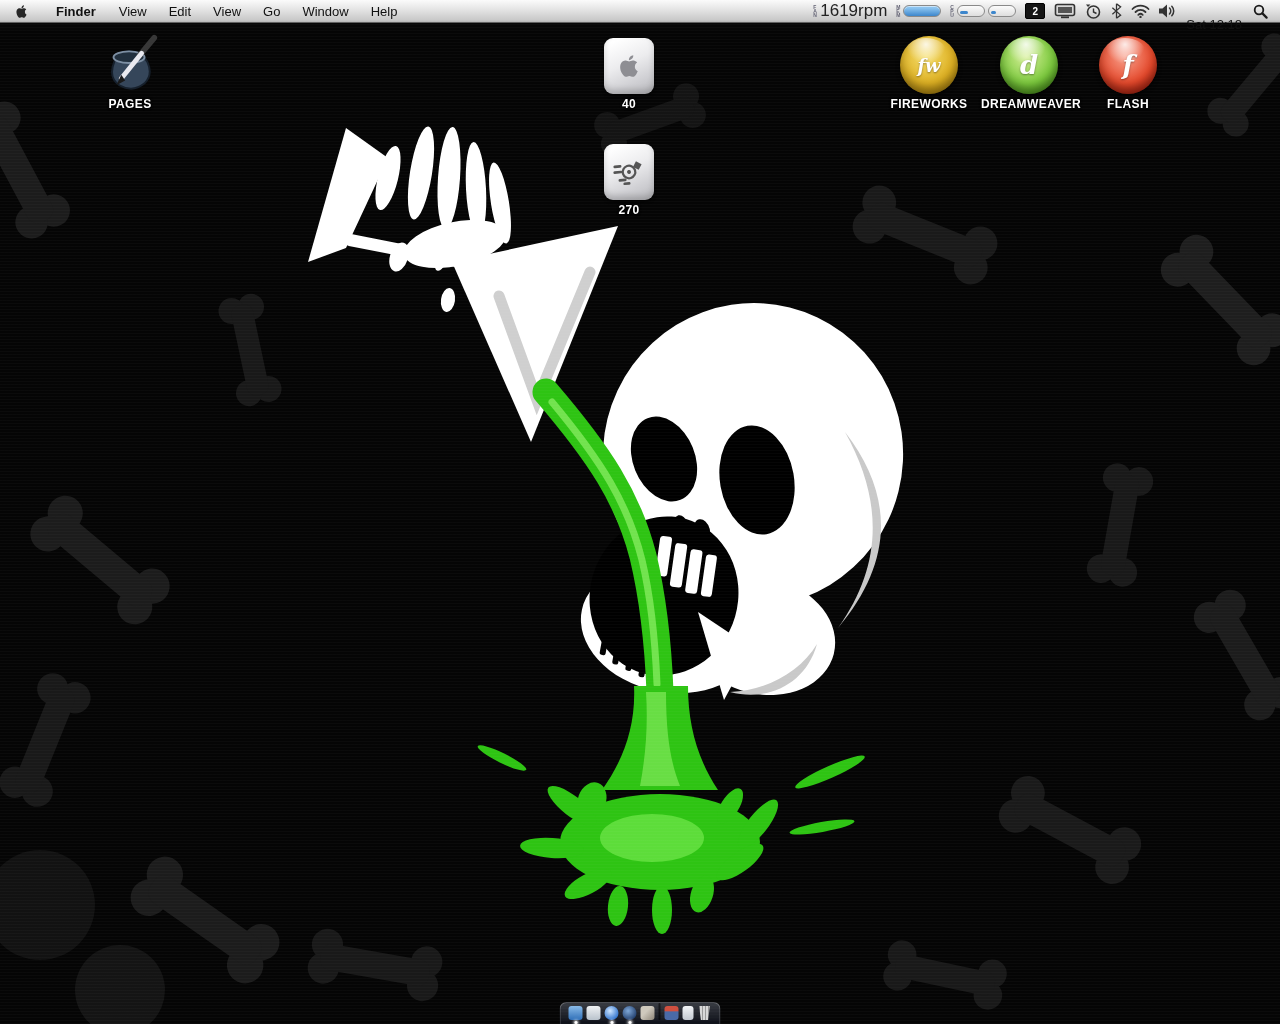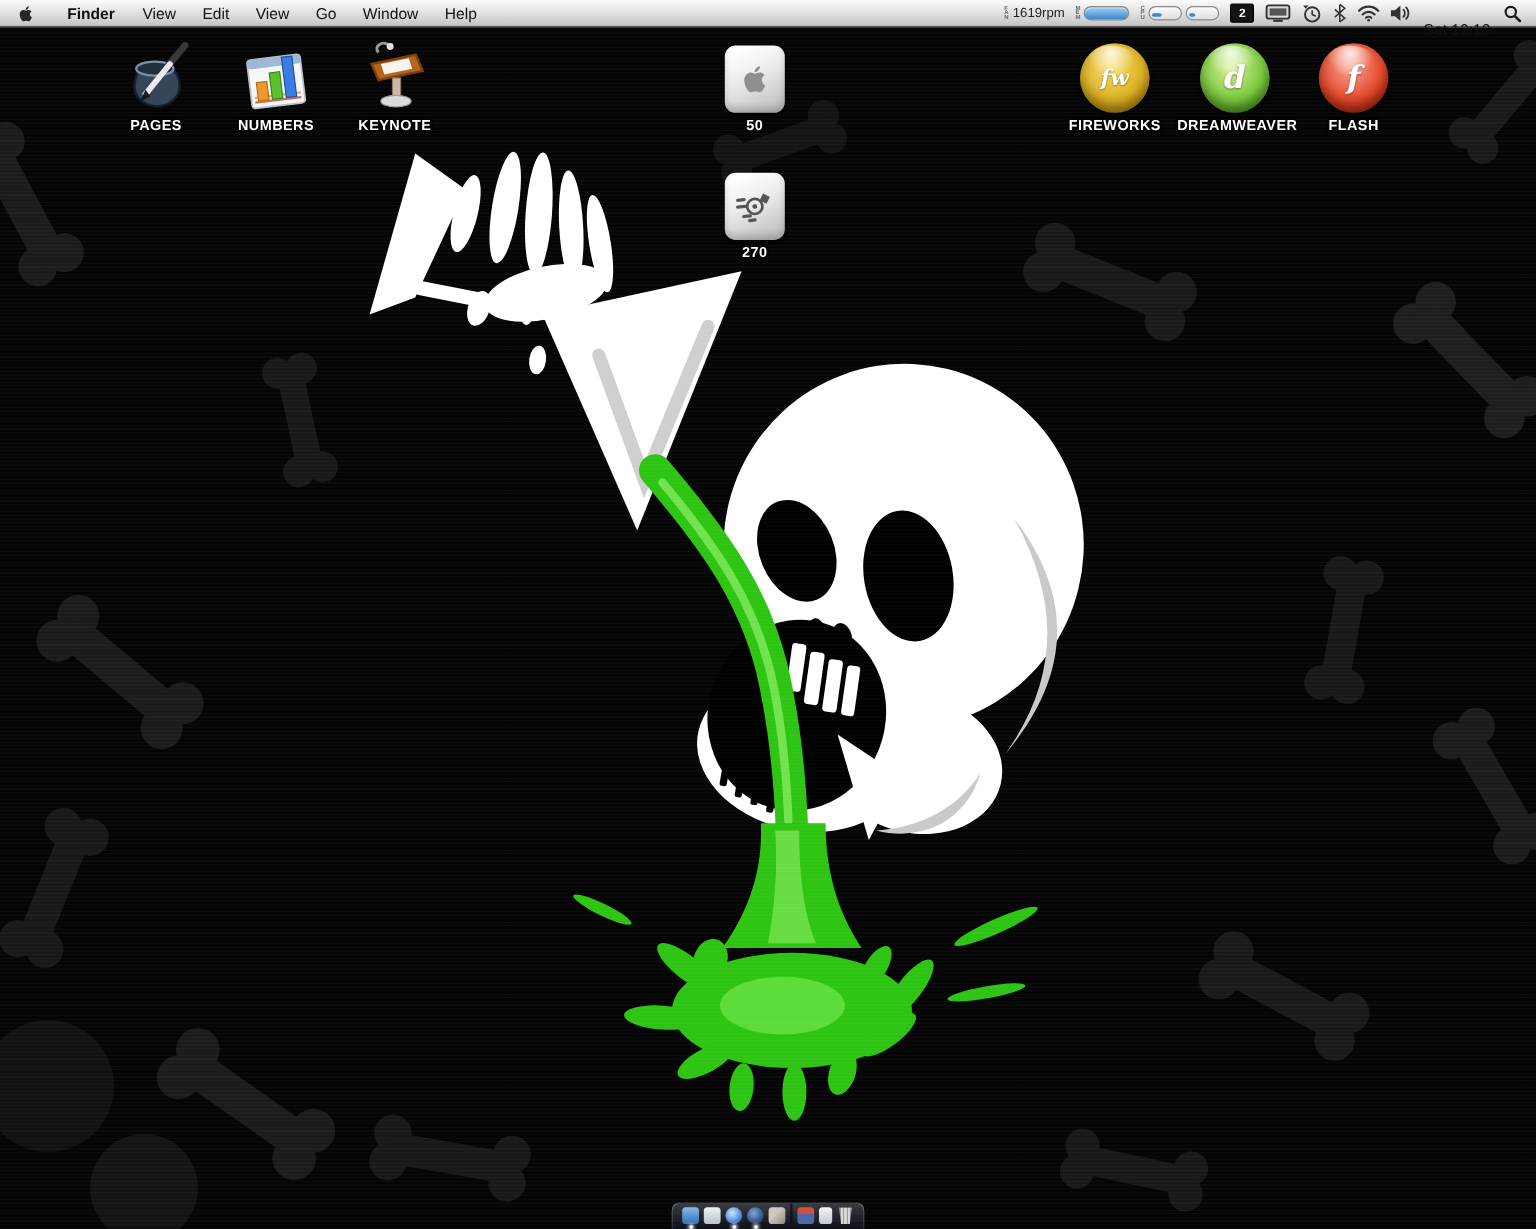--- a/index.html
+++ b/index.html
@@ -12,21 +12,21 @@
   .menubar{position:absolute;left:0;top:0;width:1280px;height:22px;z-index:10;display:flex;align-items:center;
     background:linear-gradient(#fbfbfb,#e3e3e3 45%,#c9c9c9 90%,#b6b6b6);border-bottom:1px solid #5f5f5f;
     font-size:13px;color:#111;}
   .mb-left{display:flex;align-items:center;height:100%;}
   .apple{padding:0 15px 0 14px;display:flex;align-items:center;height:100%;}
   .menu-item{padding:0 11px;height:100%;display:flex;align-items:center;}
   .menu-item.app{font-weight:bold;padding:0 12px;}
   .mb-right{margin-left:auto;display:flex;align-items:center;height:100%;padding-right:12px;gap:9px;}
   .vlabel{font-size:5px;line-height:4px;width:5px;color:#667;word-break:break-all;font-weight:bold;margin-right:2px;}
   .istat{display:flex;align-items:center;}
-  .fan-val{font-size:11px;color:#222;}
+  .fan-val{font-size:17px;color:#222;}
   .pill{position:relative;width:36px;height:10px;border:1px solid #8a8a8a;border-radius:6px;
     background:linear-gradient(#9cche8,#3c86cc);}
   .pill.mem{background:linear-gradient(#8cc4f0 20%,#3c86cc);box-shadow:inset 0 1px 0 rgba(255,255,255,.55);}
   .pill.cpu{width:26px;background:linear-gradient(#fcfcfc,#dedede);}
   .pill .load{position:absolute;left:2px;bottom:2px;height:3px;border-radius:2px;background:#3c86cc;}
   .spaces{width:18px;height:14px;background:#141414;border-radius:2px;color:#fff;font-size:10px;font-weight:bold;
     display:flex;align-items:center;justify-content:center;border:1px solid #000;}
   .clock{font-size:13px;color:#111;padding:0 2px;margin-top:27px;}
   .sicon{display:flex;align-items:center;height:100%;}
   
@@ -184,60 +184,31 @@
         <path d="M16,30 q-7,17 5,25 q14,8 26,-2 q9,-9 3,-22 q-5,-10 -17,-11 q-13,-1 -17,10 Z" fill="#35465a" stroke="#16202c" stroke-width="2"></path>
         <ellipse cx="31" cy="26" rx="16" ry="6" fill="#22303e" stroke="#7d8fa3" stroke-width="2"></ellipse>
         <line x1="57" y1="6" x2="42" y2="24" stroke="#383838" stroke-width="6" stroke-linecap="round"></line>
         <line x1="44" y1="22" x2="23" y2="48" stroke="#e9e9ef" stroke-width="5" stroke-linecap="round"></line>
         <polygon points="23,44 27,50 18,55" fill="#1a1a1a"></polygon>
       </svg>
     </div>
     <div class="lbl">PAGES</div>
   </div>
 
-  <div class="dicon di-numbers">
-    <div class="img">
-      <svg width="62" height="62" viewBox="0 0 64 64">
-        <g transform="rotate(-7 32 36)">
-          <rect x="9" y="16" width="46" height="42" rx="3" fill="#f4f6f8" stroke="#b7bec6" stroke-width="1.5"></rect>
-          <rect x="9" y="16" width="46" height="8" rx="3" fill="#9fb8d8"></rect>
-          <rect x="12" y="48" width="40" height="2" fill="#e0b84a"></rect>
-          <rect x="12" y="52" width="40" height="2" fill="#d86a5a"></rect>
-          <rect x="15" y="36" width="9" height="16" fill="#f0972e" stroke="#b56a10" stroke-width="1"></rect>
-          <rect x="27" y="29" width="9" height="23" fill="#5cc12e" stroke="#35881a" stroke-width="1"></rect>
-          <rect x="39" y="17" width="9" height="35" fill="#3c7ce2" stroke="#1f4fa8" stroke-width="1"></rect>
-        </g>
-      </svg>
-    </div>
-    <div class="lbl">NUMBERS</div>
-  </div>
-
-  <div class="dicon di-keynote">
-    <div class="img">
-      <svg width="62" height="62" viewBox="0 0 64 64">
-        <path d="M18,12 C13,7 22,1 27,6" stroke="#9a9a9a" stroke-width="2.5" fill="none"></path>
-        <circle cx="28" cy="7" r="3" fill="#e0e0e0"></circle>
-        <polygon points="12,22 50,14 56,28 18,36" fill="#b5651d" stroke="#7a3f0c" stroke-width="2"></polygon>
-        <polygon points="20,22 44,17 47,26 23,31" fill="#f5f5ef"></polygon>
-        <rect x="30" y="34" width="7" height="18" fill="#cbb9a8" stroke="#8a7a68" stroke-width="1"></rect>
-        <ellipse cx="33" cy="54" rx="13" ry="5" fill="#dcdcdc" stroke="#9a9a9a" stroke-width="1"></ellipse>
-      </svg>
-    </div>
-    <div class="lbl">KEYNOTE</div>
-  </div>
+
 
   <div class="dicon di-80">
     <div class="img">
       <div class="drivebox">
         <svg width="26" height="26" viewBox="0 0 24 24" fill="#8e8e93">
           <path d="M18.71 19.5c-.83 1.24-1.71 2.45-3.05 2.47-1.34.03-1.77-.79-3.29-.79-1.53 0-2 .77-3.27.82-1.31.05-2.3-1.32-3.14-2.53C4.25 17 2.94 12.45 4.7 9.39c.87-1.52 2.43-2.48 4.12-2.51 1.28-.02 2.5.87 3.29.87.78 0 2.26-1.07 3.81-.91.65.03 2.47.26 3.64 1.98-.09.06-2.17 1.28-2.15 3.81.03 3.02 2.65 4.03 2.68 4.04-.03.07-.42 1.44-1.38 2.83M13 3.5c.73-.83 1.94-1.46 2.94-1.5.13 1.17-.34 2.35-1.04 3.19-.69.85-1.83 1.51-2.95 1.42-.15-1.15.41-2.35 1.05-3.11z"></path>
         </svg>
       </div>
     </div>
-    <div class="lbl">50</div>
+    <div class="lbl">40</div>
   </div>
 
   <div class="dicon di-270">
     <div class="img">
       <div class="drivebox">
         <svg width="36" height="36" viewBox="-20 -20 40 40">
           <g transform="rotate(-18)" fill="#555" stroke="none">
             <circle cx="0" cy="0" r="7" fill="none" stroke="#555" stroke-width="2.5"></circle>
             <circle cx="0" cy="0" r="2.2"></circle>
             <polygon points="11,-9 16,-4 11,1 6,-4"></polygon>

